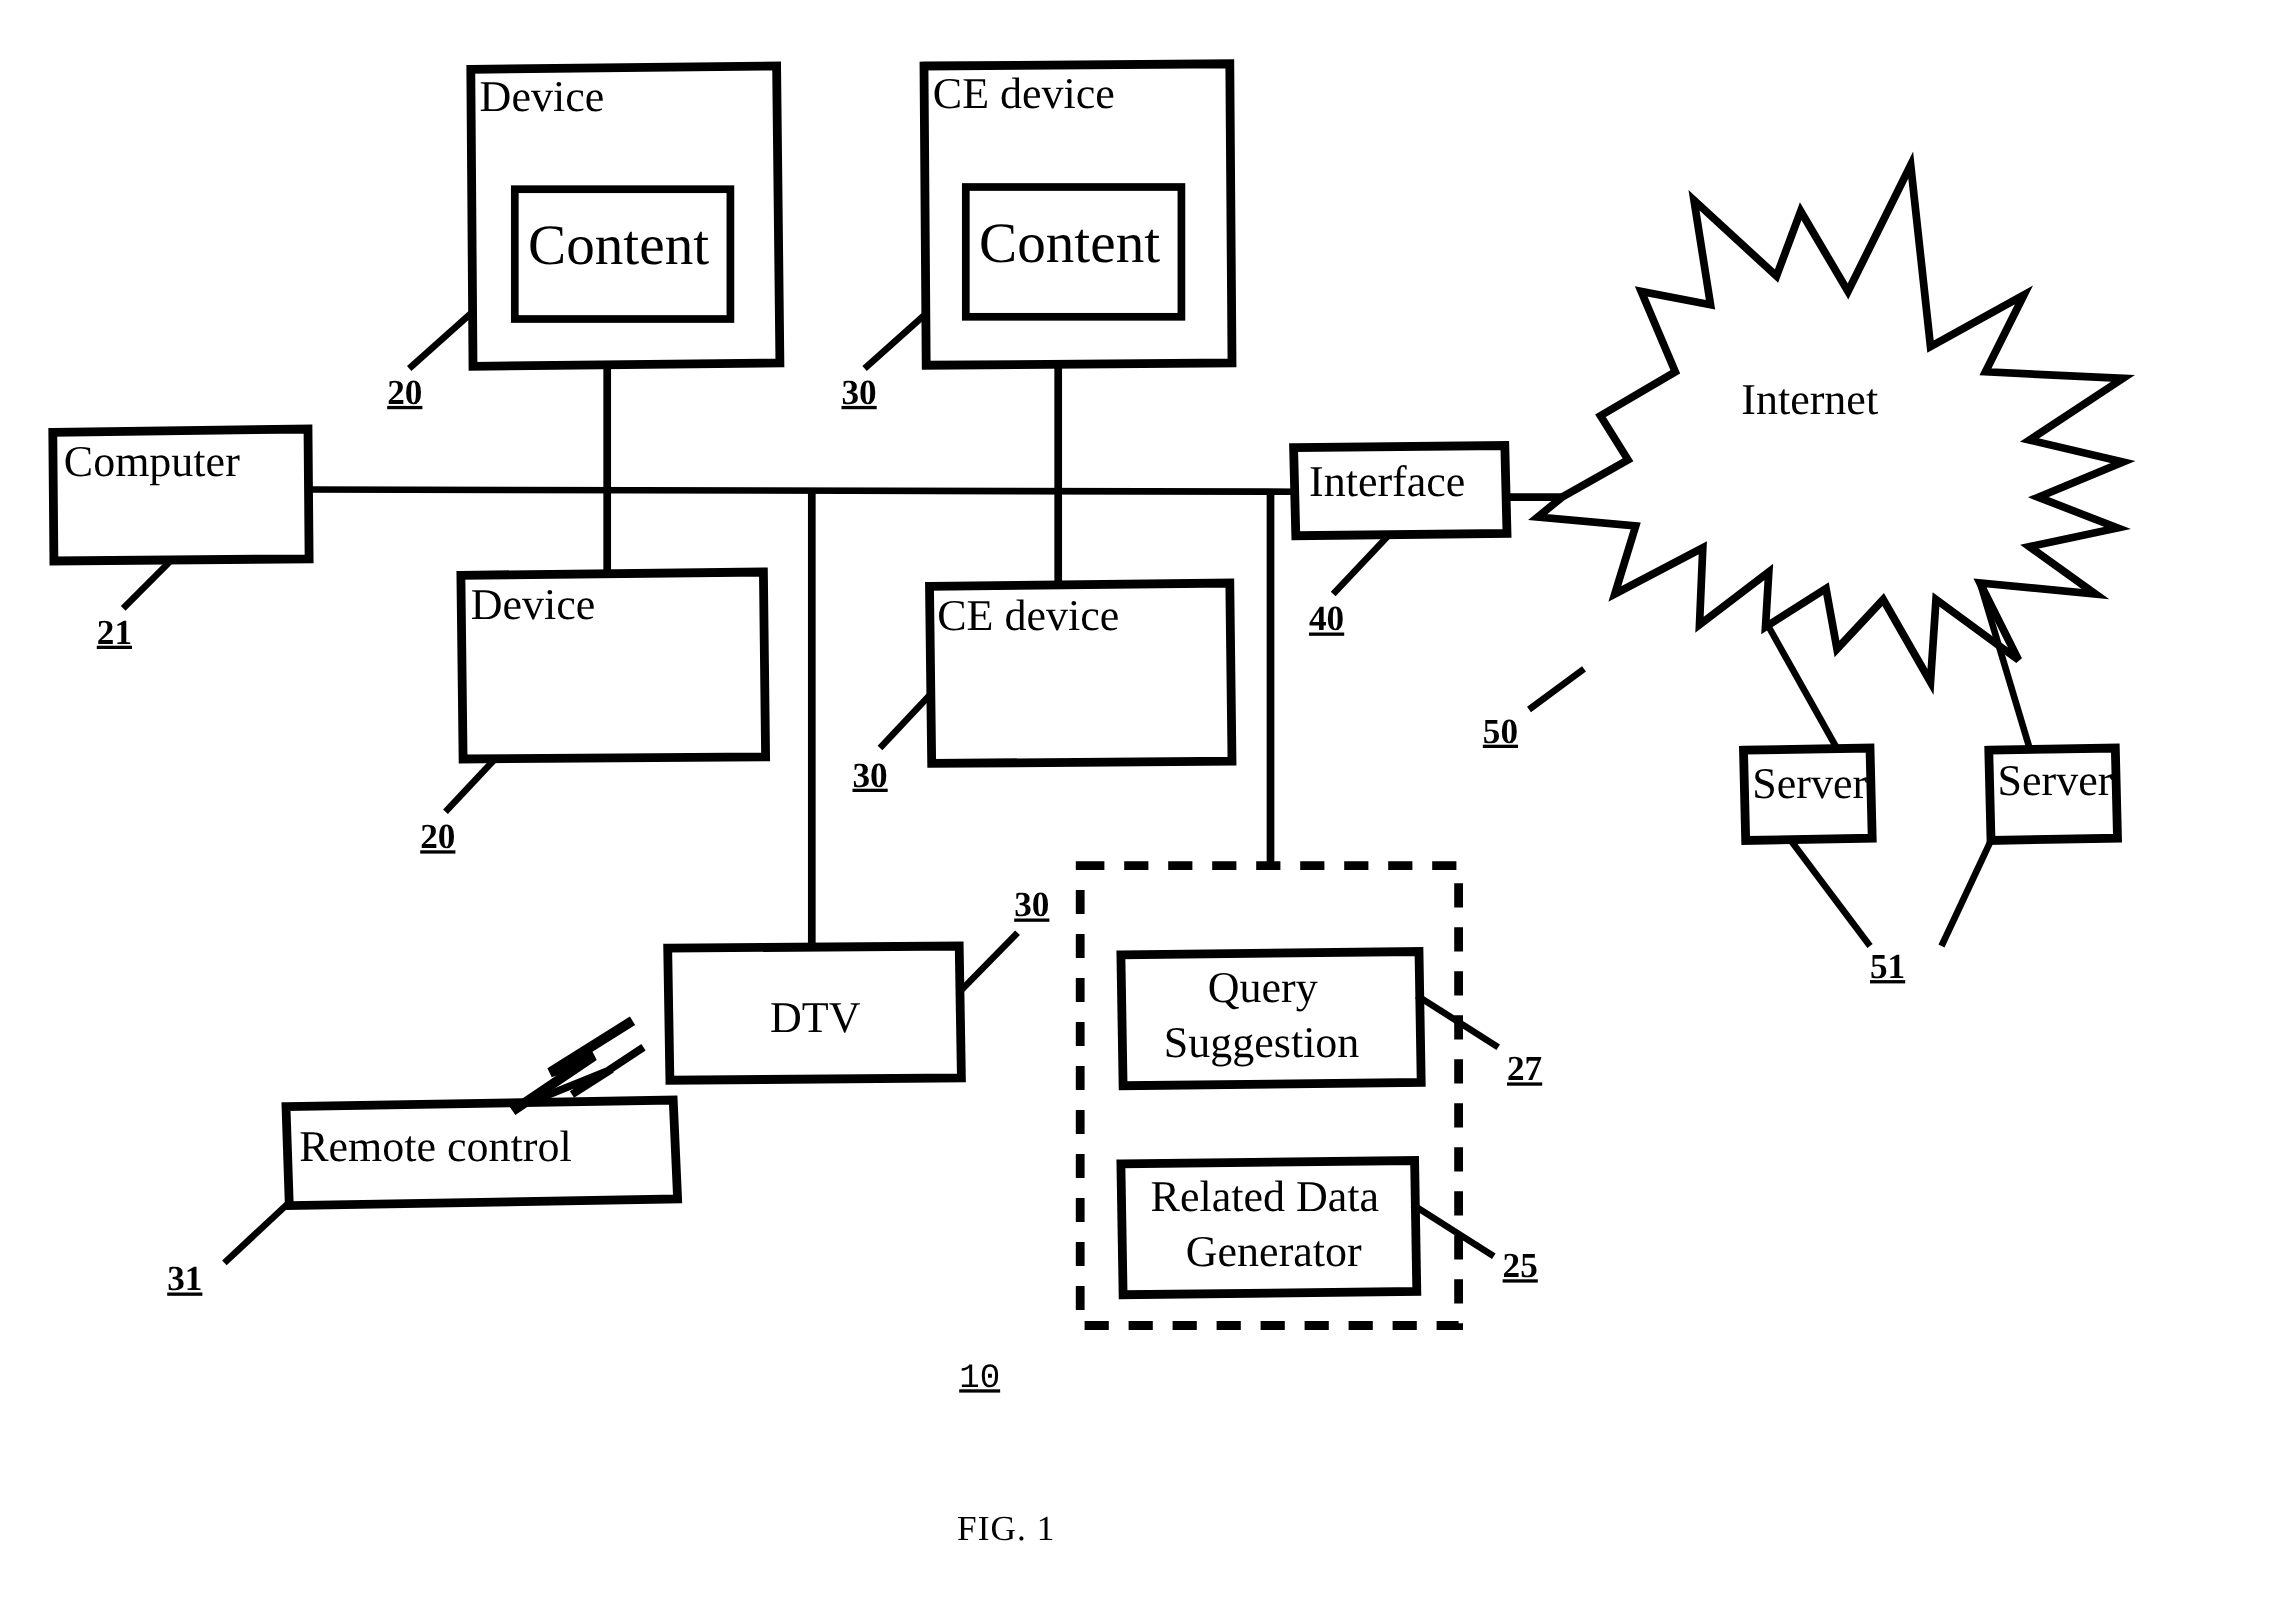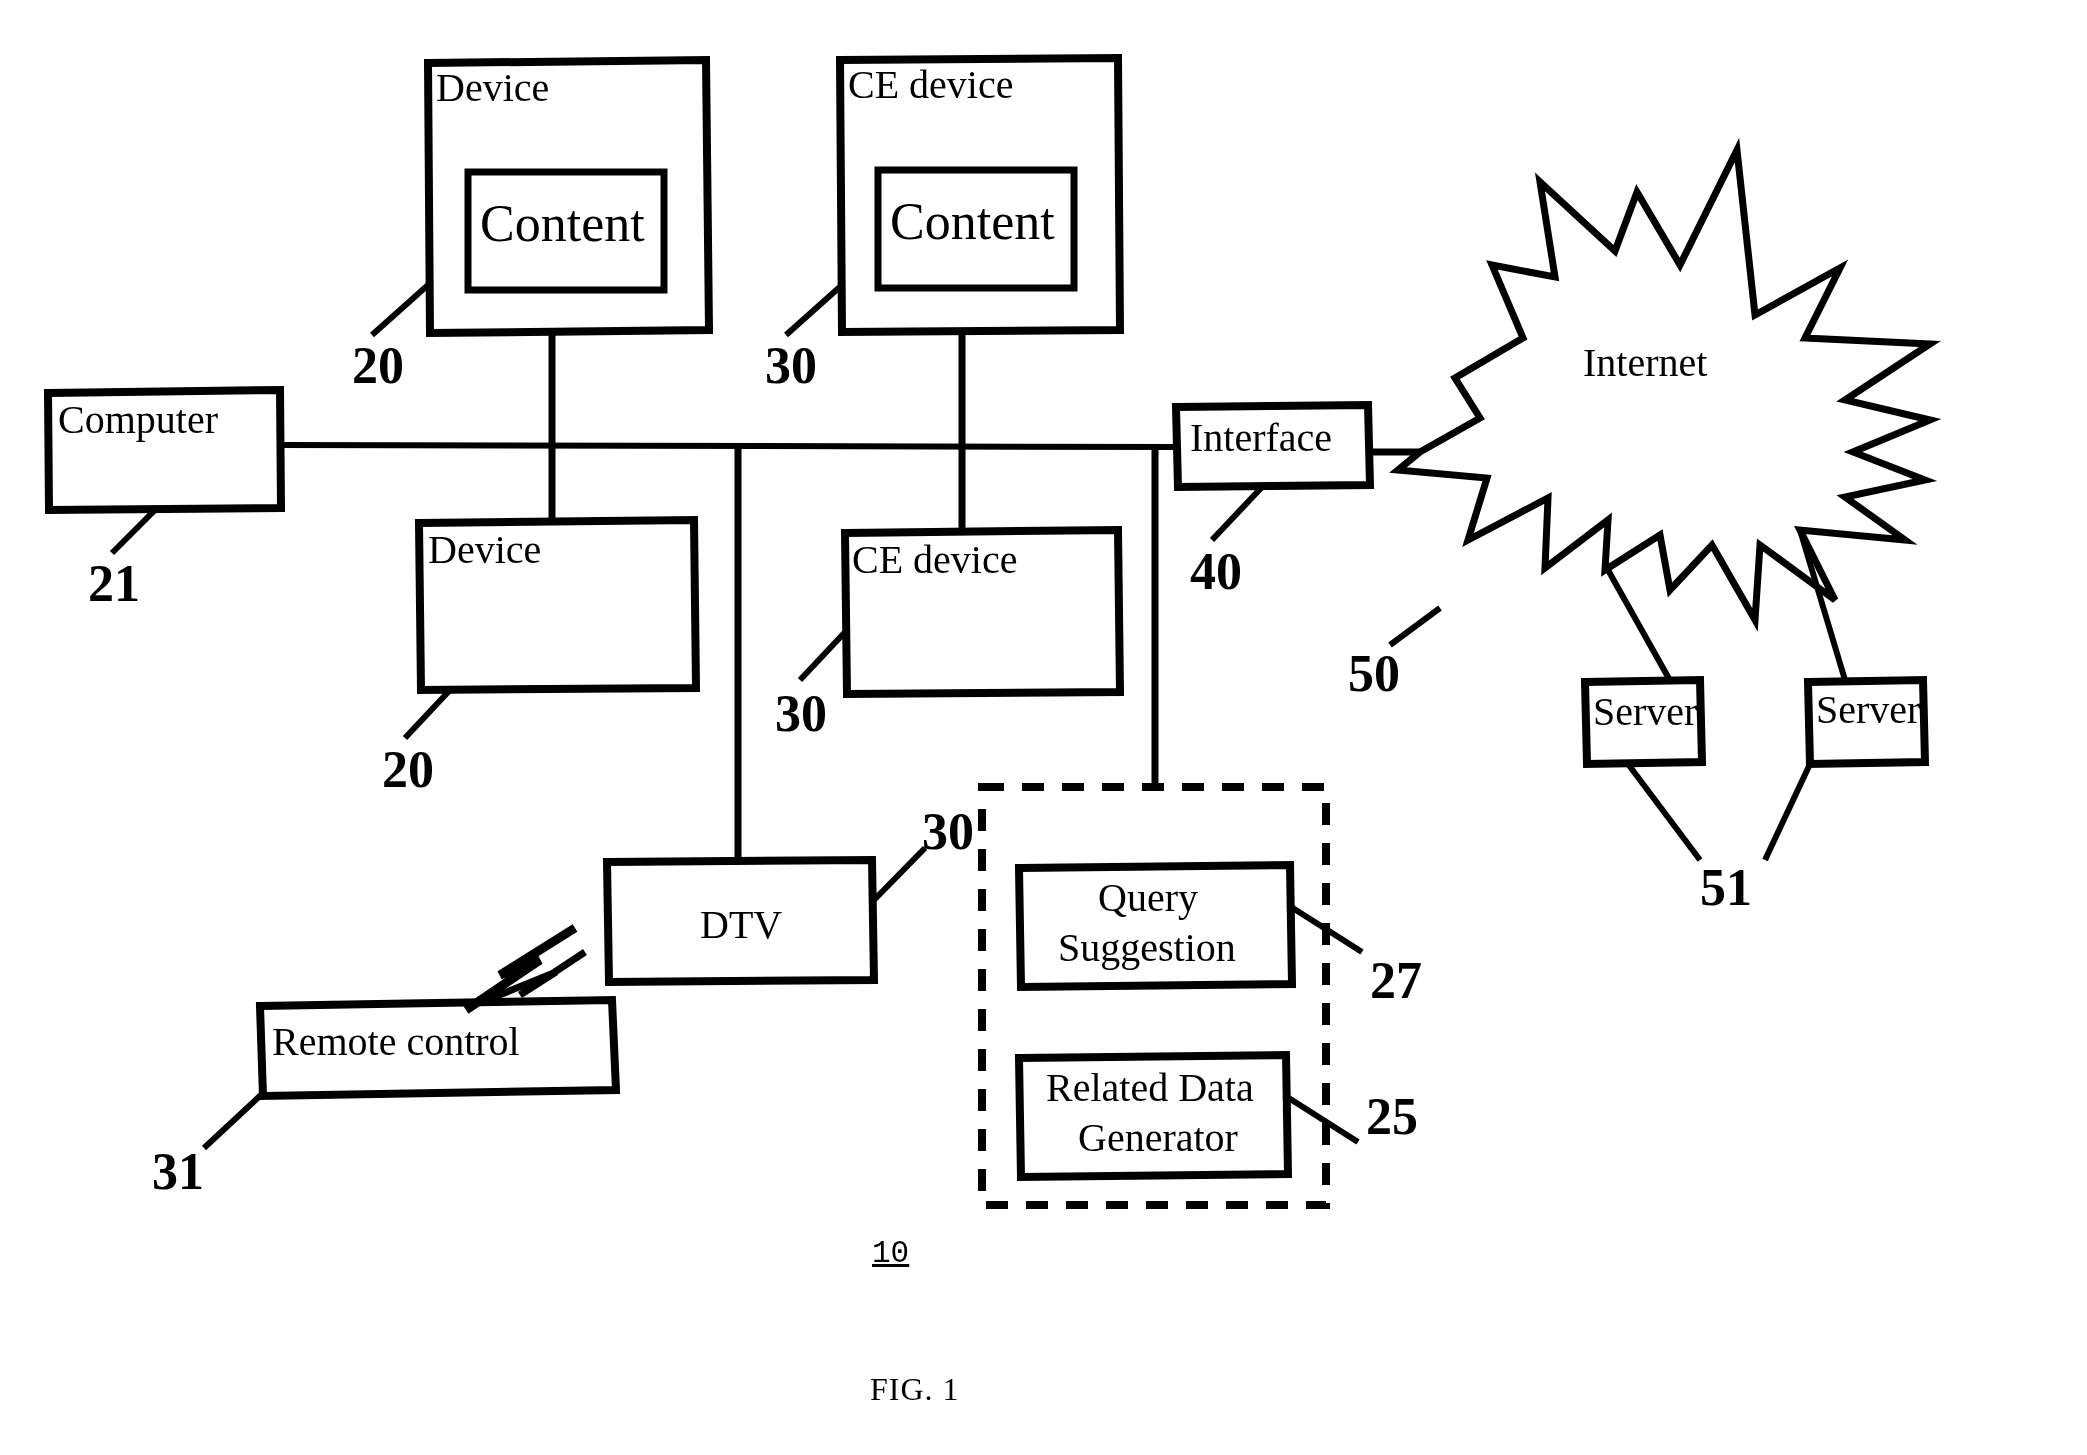--- a/index.html
+++ b/index.html
@@ -28,21 +28,21 @@
     height: 1455px;
   }
   .lbl {
     position: absolute;
     white-space: nowrap;
     line-height: 1;
     font-family: "Liberation Serif", "DejaVu Serif", serif;
     color: #000;
   }
   .box-label   { font-size: 40px; }
-  .ref         { font-size: 52px; font-weight: 600; }
+  .ref         { font-size: 32px; font-weight: 600; text-decoration: underline; }
   .content-lbl { font-size: 52px; }
   .fig-num     { font-size: 31px; text-decoration: underline; font-family: Liberation Mono, monospace; }
   .fig-cap     { font-size: 32px; letter-spacing: 1px; }
 </style>
 </head>
 <body>
 
 <div id="figure">
 
   <svg viewBox="0 0 2087 1455" xmlns="http://www.w3.org/2000/svg">
@@ -254,18 +254,18 @@
 
   <div class="lbl box-label" style="left:272px; top:1022px;">Remote control</div>
   <div class="lbl ref" style="left:152px; top:1146px;">31</div>
 
   <div class="lbl box-label" style="left:1098px; top:878px;">Query</div>
   <div class="lbl box-label" style="left:1058px; top:928px;">Suggestion</div>
   <div class="lbl ref" style="left:1370px; top:955px;">27</div>
 
   <div class="lbl box-label" style="left:1046px; top:1068px;">Related Data</div>
   <div class="lbl box-label" style="left:1078px; top:1118px;">Generator</div>
-  <div class="lbl ref" style="left:1366px; top:1091px;">25</div>
+  <div class="lbl ref" style="left:1366px; top:1134px;">25</div>
 
   <div class="lbl fig-num" style="left:872px; top:1238px;">10</div>
   <div class="lbl fig-cap" style="left:870px; top:1373px;">FIG. 1</div>
 
 </div>
 
 </body></html>

